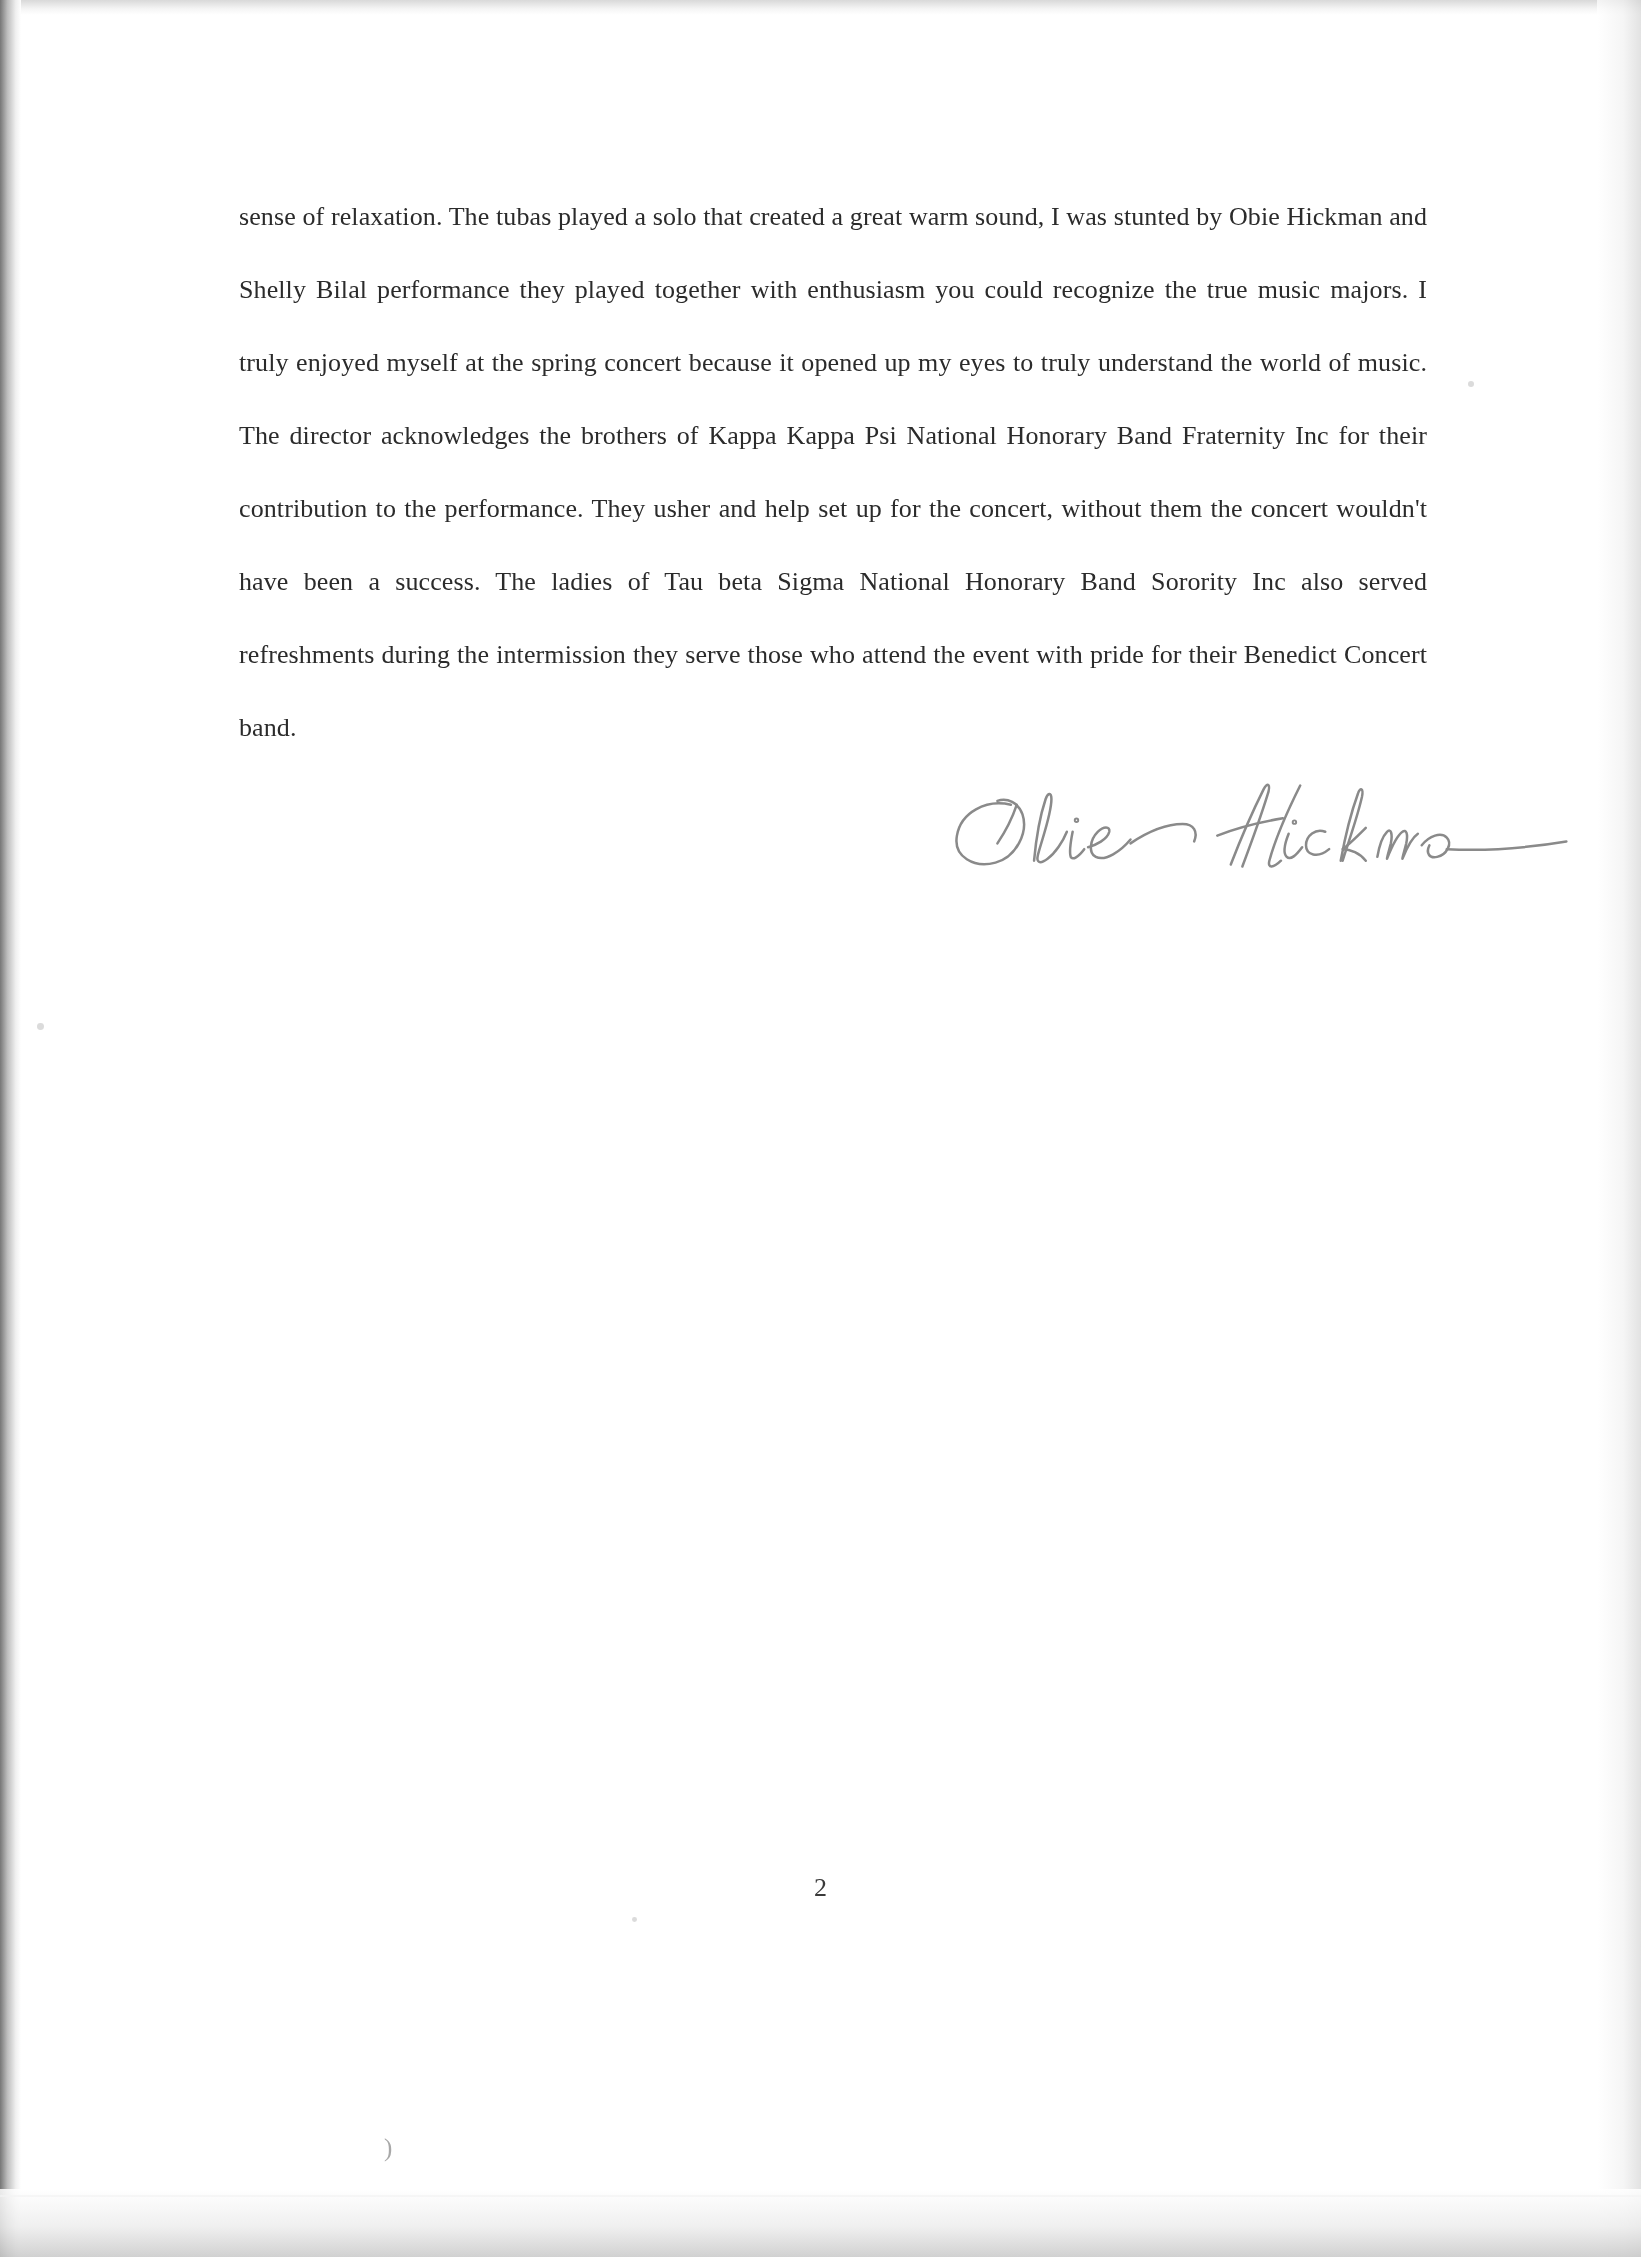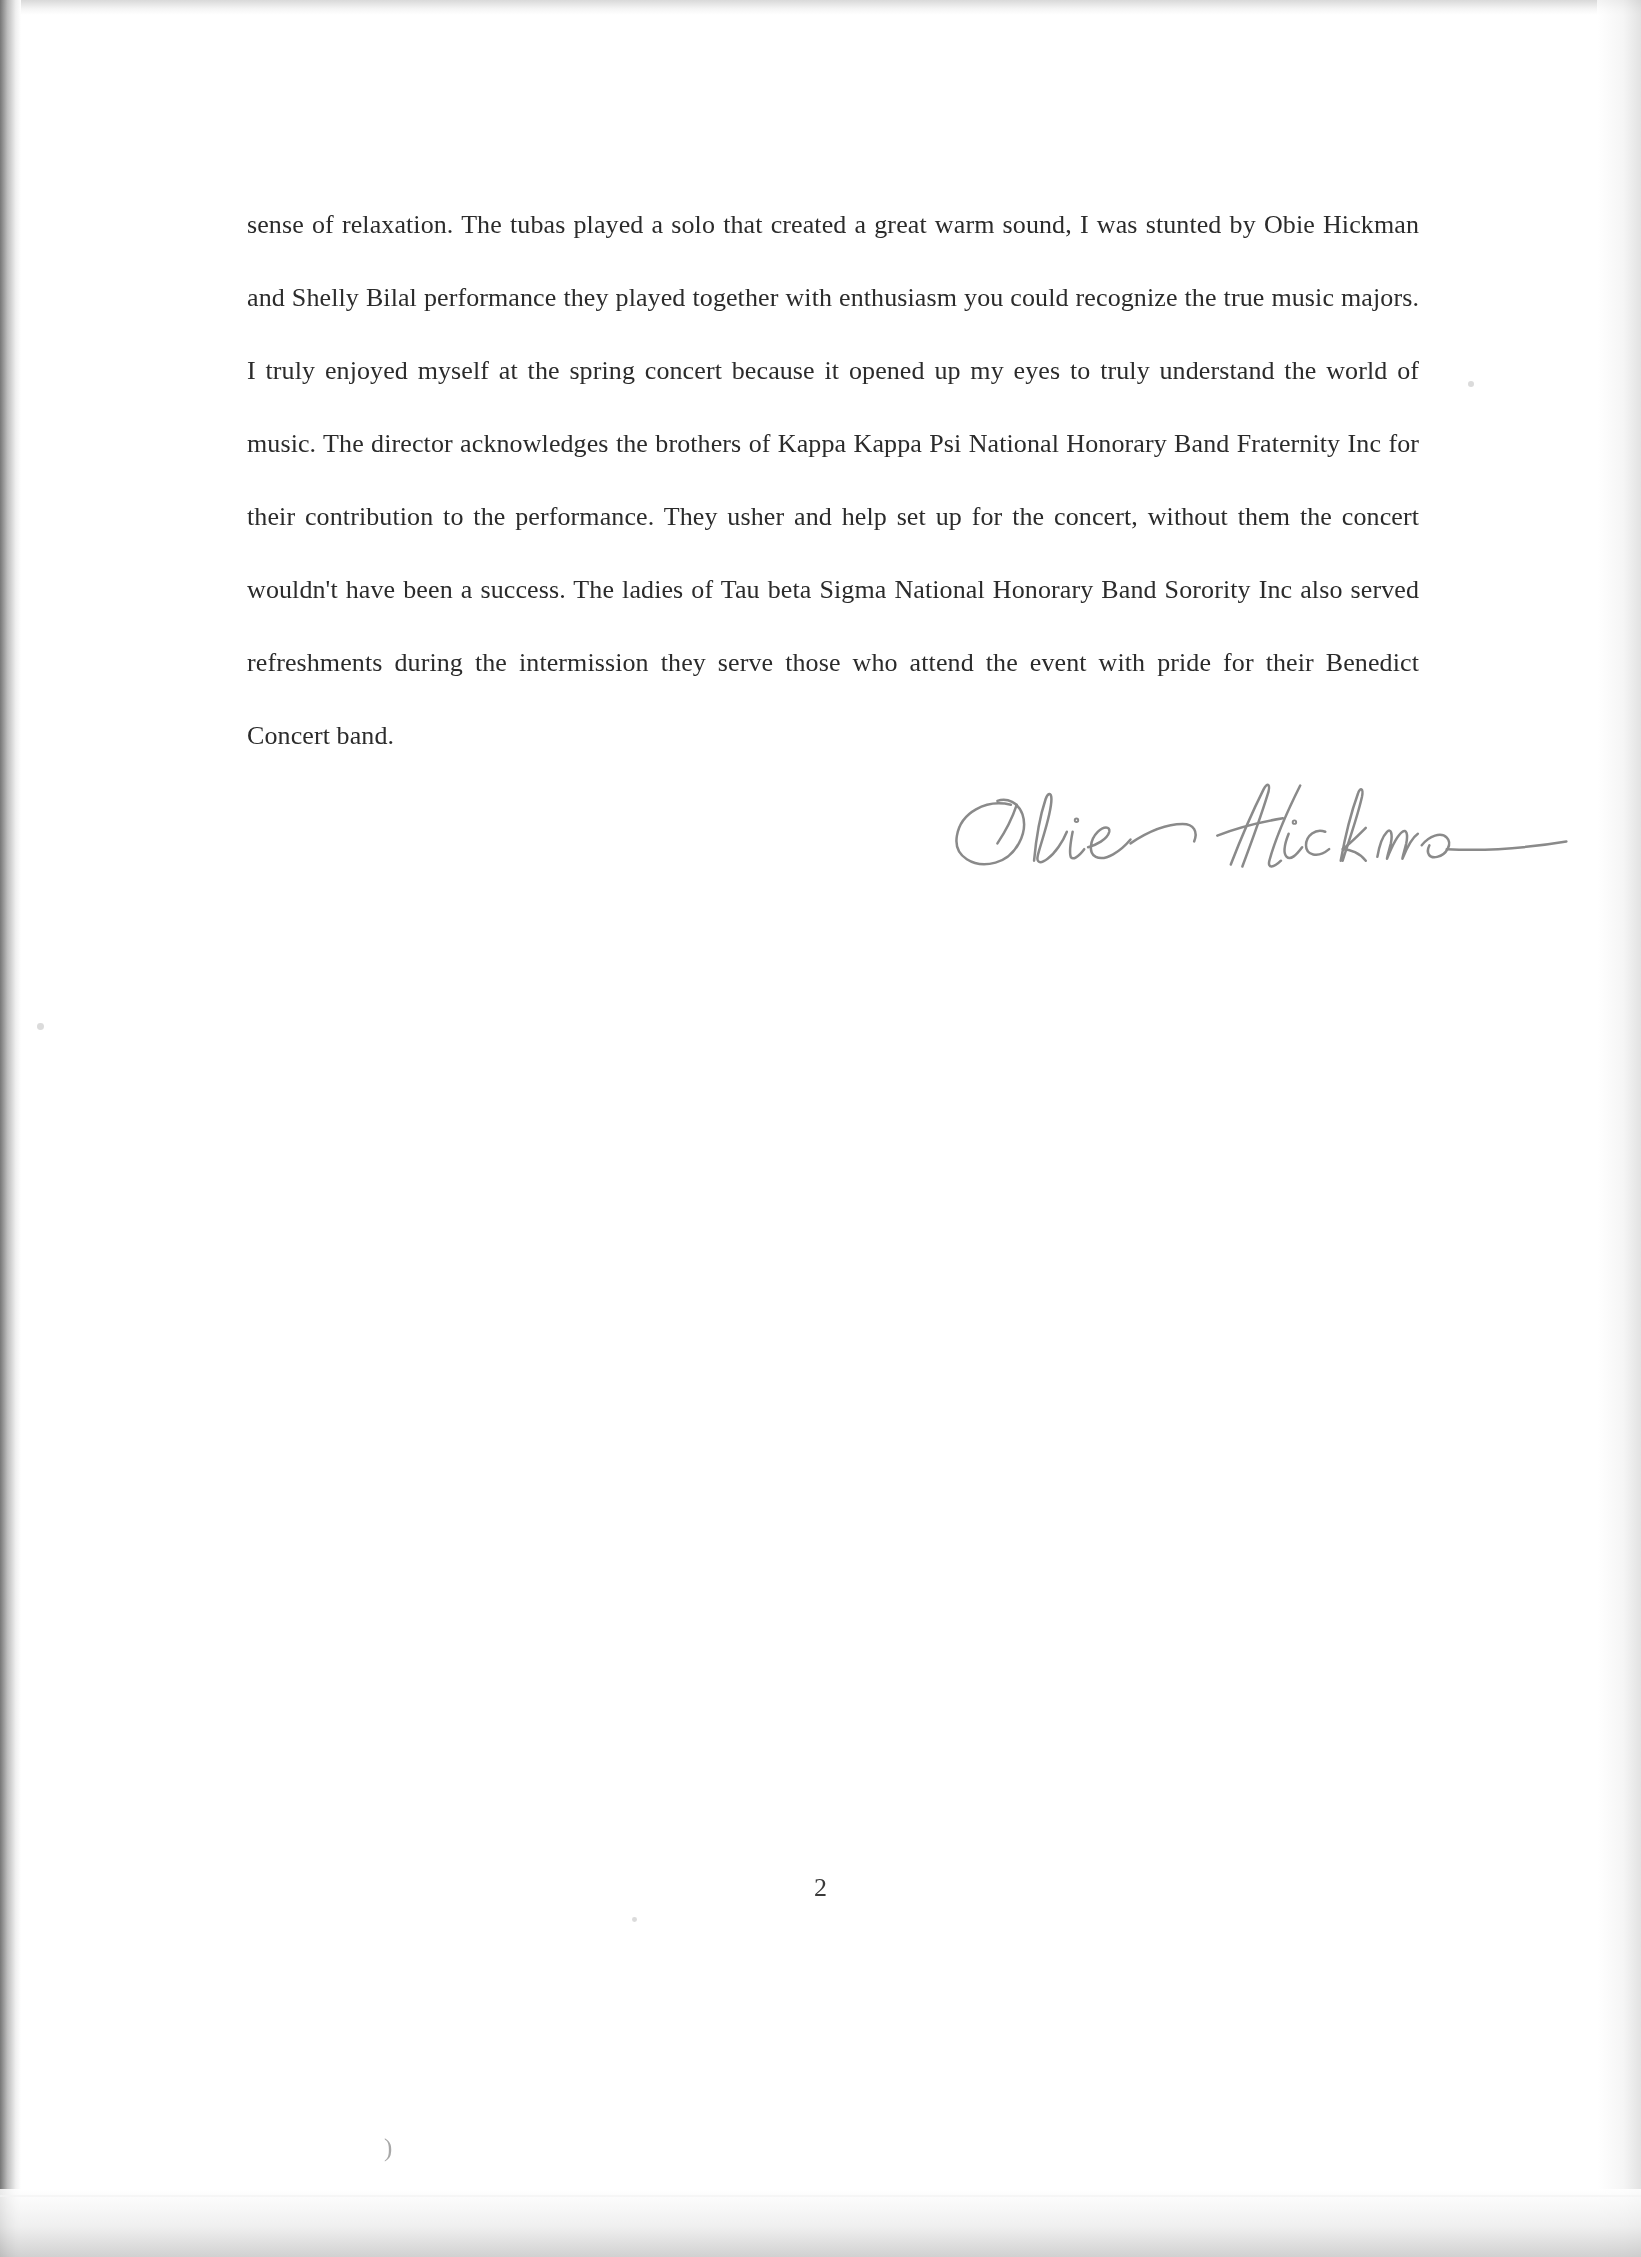--- a/index.html
+++ b/index.html
@@ -74,21 +74,21 @@
     top: 180px;
     width: 1188px;
     font-size: 26px;
     line-height: 73px;
     color: #2b2b2b;
     text-align: justify;
     text-justify: inter-word;
     letter-spacing: 0.1px;
   }
   .body-text p {
-    margin: 8px;
+    margin: 0;
   }
 
   .signature {
     position: absolute;
     left: 941px;
     top: 772px;
     width: 676px;
     height: 135px;
     pointer-events: none;
   }

